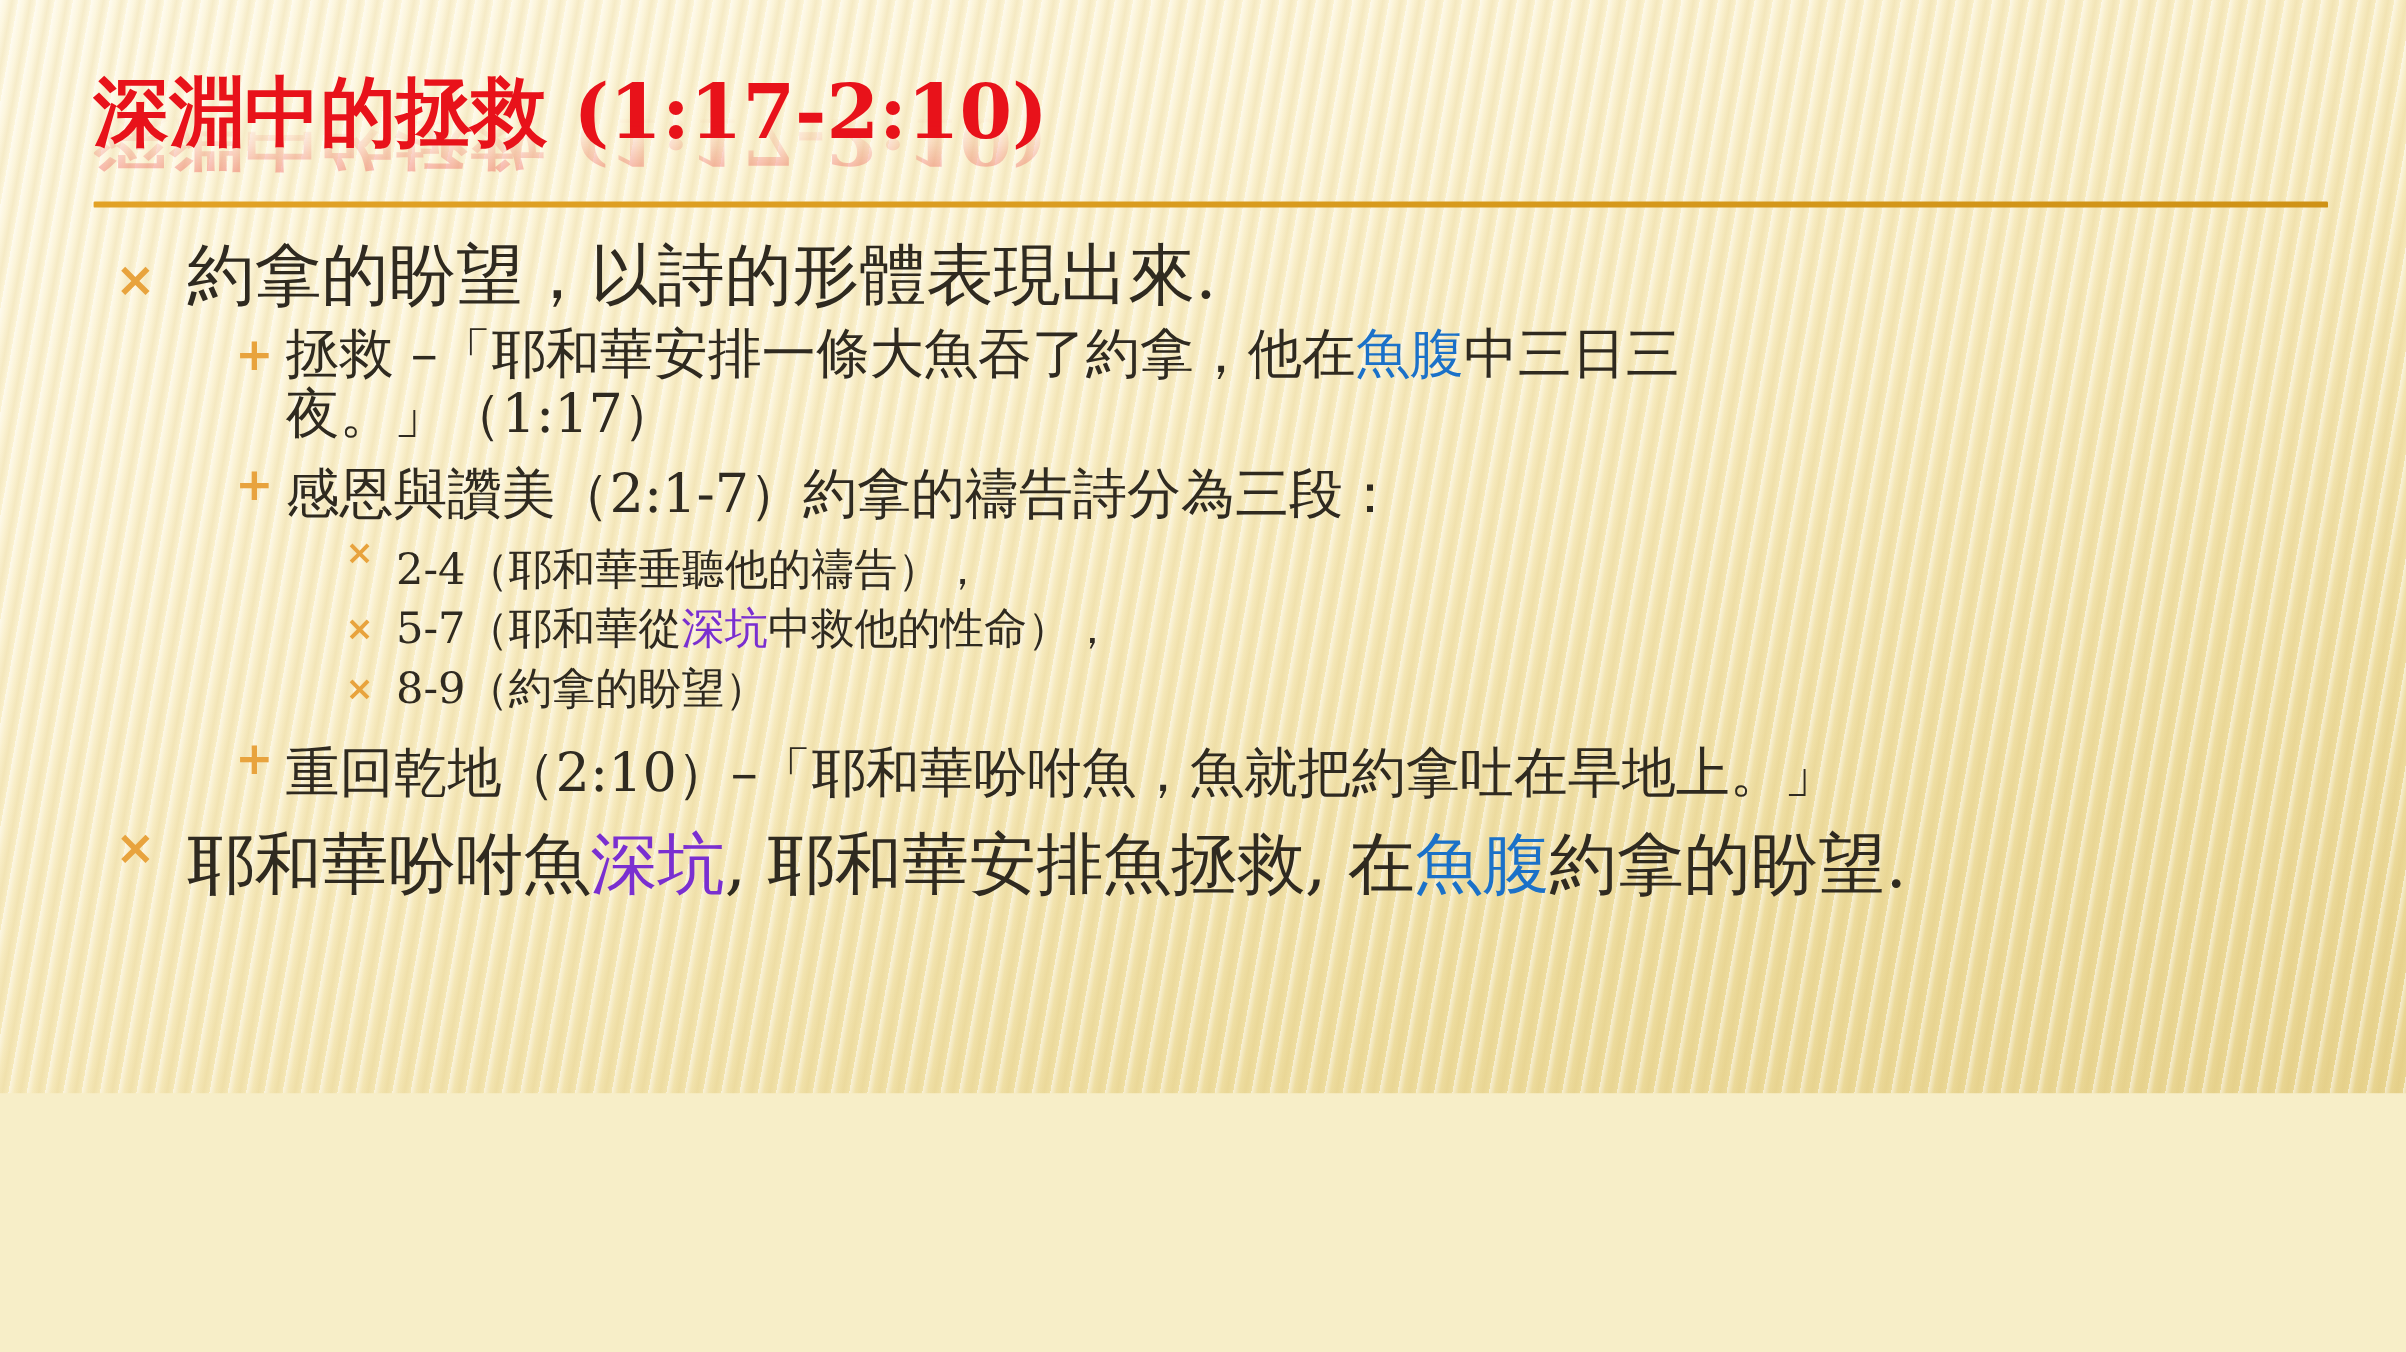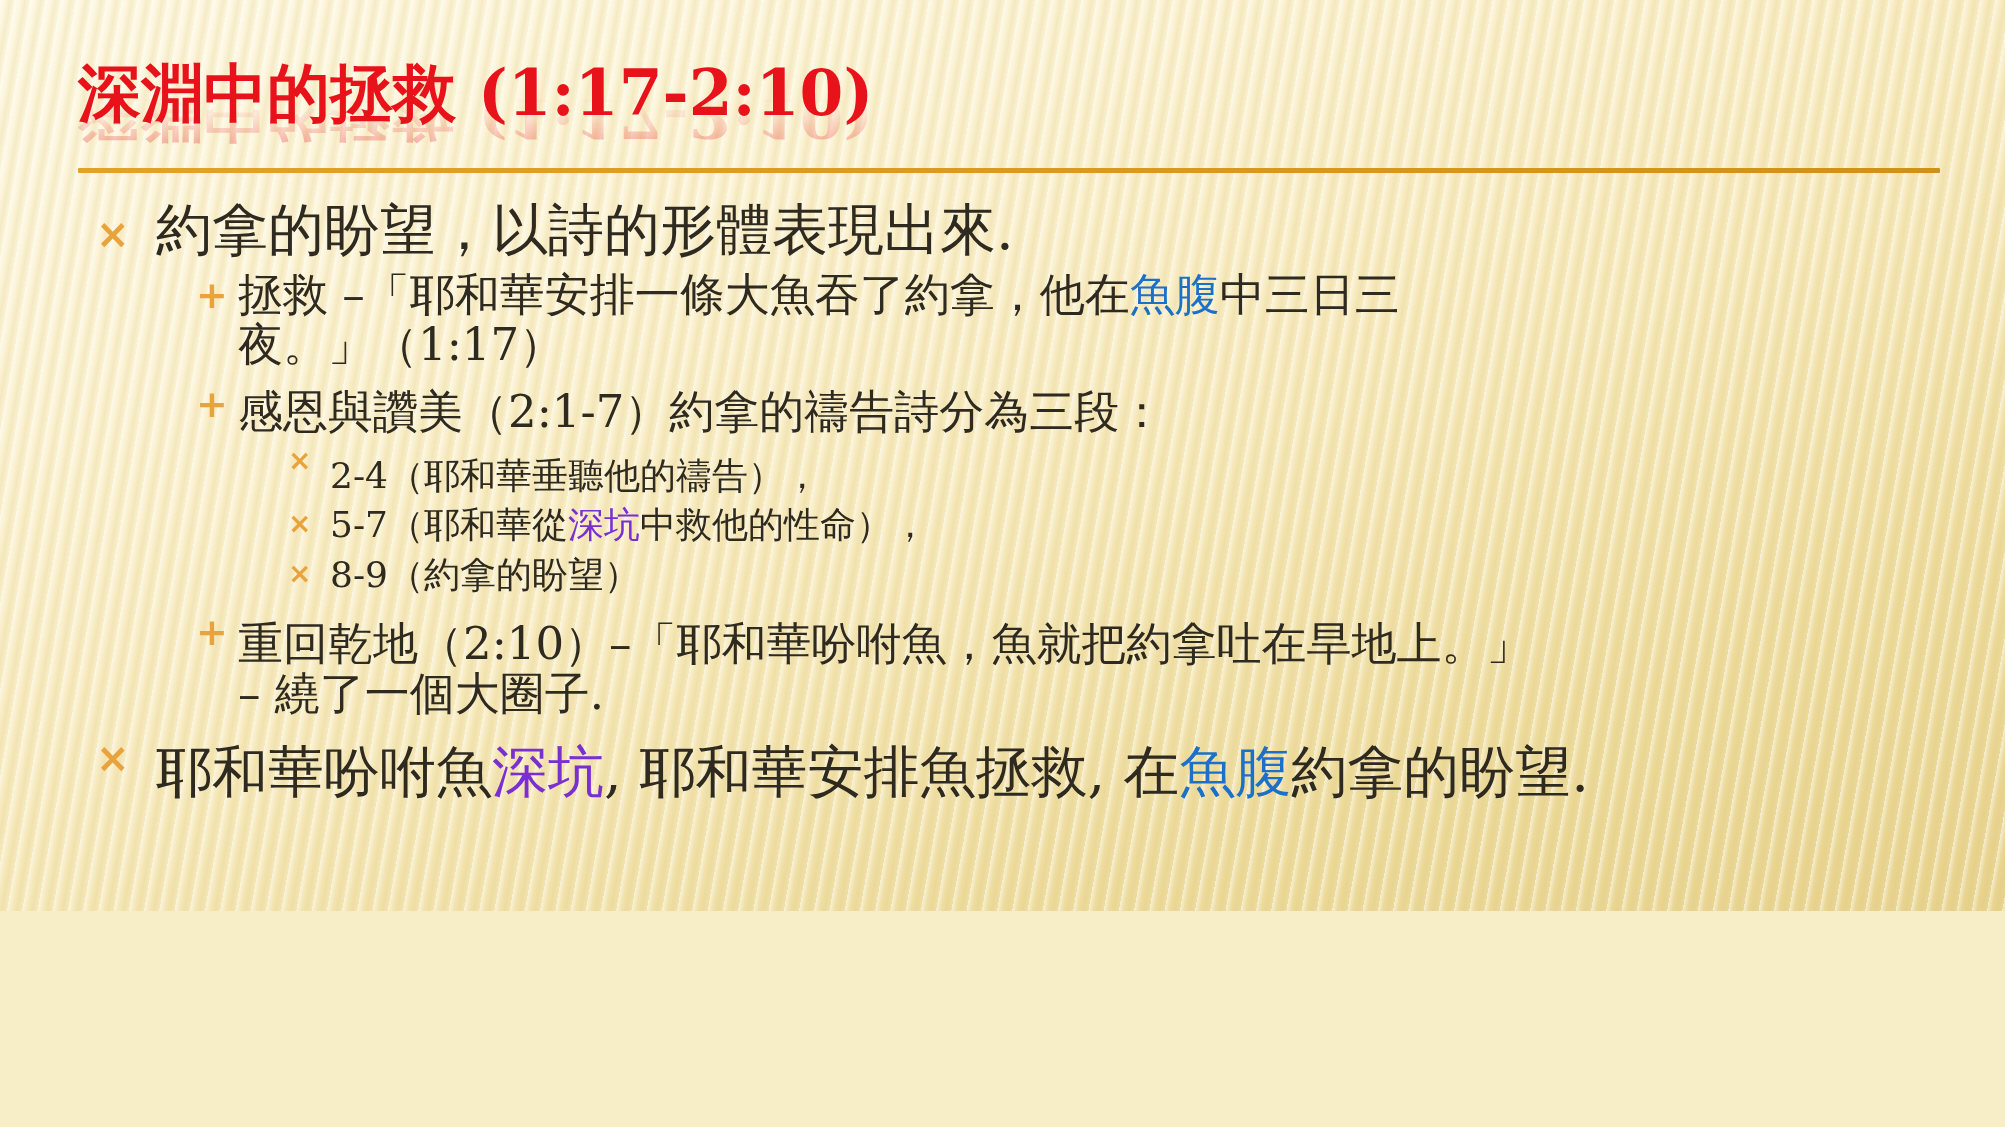--- a/index.html
+++ b/index.html
@@ -114,21 +114,20 @@
     </div>
 
     <div class="lvl3">
       <span class="bul">×</span>
       <span>8-9（約拿的盼望）</span>
     </div>
 
     <div class="lvl2 pad3">
       <span class="bul">+</span>
       <span class="ln">重回乾地（2:10）–「耶和華吩咐魚，魚就把約拿吐在旱地上。」</span>
-      <span class="ln">– 繞了一個大圈子.</span>
     </div>
 
     <div class="lvl1 padlast">
       <span class="bul">×</span>
       <span>耶和華吩咐魚</span><span class="purple">深坑</span><span>, 耶和華安排魚拯救, 在</span><span class="blue">魚腹</span><span>約拿的盼望.</span>
     </div>
 
   </div>
 </div>
 

